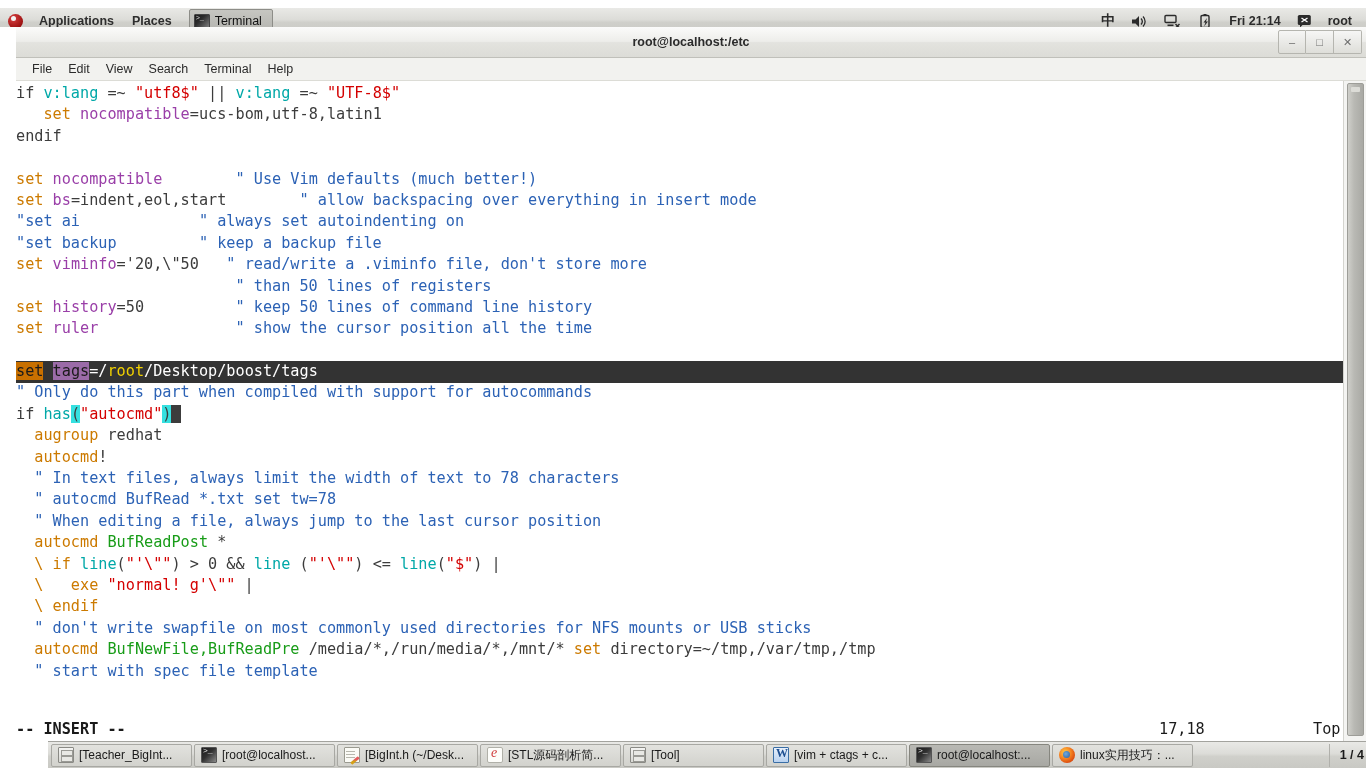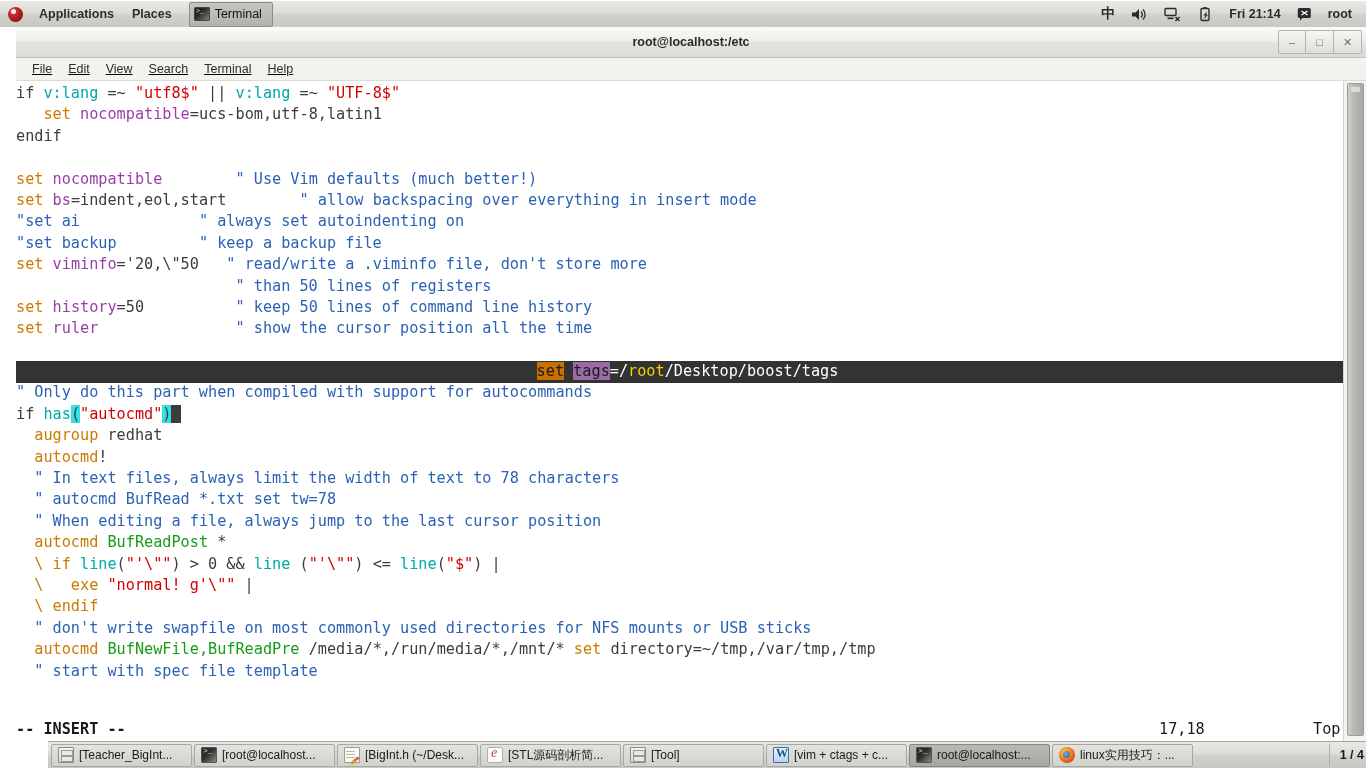--- a/index.html
+++ b/index.html
@@ -5,21 +5,21 @@
   * { margin:0; padding:0; box-sizing:border-box; }
   html,body {
     width:1366px; height:768px; overflow:hidden;
     font-family:"Liberation Sans", sans-serif;
     background:#ffffff;
   }
   #screen { position:relative; width:1366px; height:768px; }
 
   
   .top-panel {
-    position:absolute; left:0; top:1px; width:1366px; height:27px;
+    position:absolute; left:0; top:8px; width:1366px; height:27px;
     background:linear-gradient(to bottom,#e9e9e6 0%,#dcdcd8 45%,#d0d0cb 55%,#c9c9c4 100%);
     border-bottom:1px solid #9a9a95;
     display:flex; align-items:center; font-size:12.5px; color:#2b2b2b;
   }
   .panel-left { display:flex; align-items:center; height:100%; }
   .fedora-logo {
     width:15px; height:15px; border-radius:50%;
     background:radial-gradient(circle at 35% 30%, #d94040, #9c1111 70%);
     margin:0 7px 0 8px; position:relative; flex:none;
   }
@@ -77,21 +77,21 @@
     width:28px; height:24px; display:flex; align-items:center; justify-content:center;
     background:linear-gradient(to bottom,#f6f6f5,#dedeD9);
     border:1px solid #b5b5af; border-left-width:0;
     font-size:11px; color:#6d6d6d; font-family:"Liberation Sans",sans-serif;
   }
   .wbtn:first-child{ border-left-width:1px; border-radius:2px 0 0 2px; }
   .wbtn:last-child{ border-radius:0 2px 2px 0; }
 
   .menubar {
     height:23px; background:#f2f2ef; border-bottom:1px solid #dcdcd6;
-    display:flex; align-items:center; padding-left:8px; gap:0;text-decoration:underline;
+    display:flex; align-items:center; padding-left:8px; gap:0;
   }
   .menuitem { padding:0 8px; font-size:12.5px; color:#2b2b2b; line-height:23px; }
 
   
   .termarea {
     position:relative; flex:1; background:#ffffff; overflow:hidden;
     font-family:"DejaVu Sans Mono","Liberation Mono", monospace;
     font-size:15.2px; line-height:21.4px;
     padding-top:2px;
   }
@@ -103,21 +103,21 @@
   .c-str   { color:#d40000; }              
   .c-opt   { color:#9a3fa8; }              
   .c-set   { color:#cc7a00; }              
   .c-plain { color:#3c3c3c; }
   .c-grn   { color:#189c18; }              
   .c-paren { background:#35e0e0; color:#3c3c3c; }
   .cursor-blk { background:#3c3c3c; color:#3c3c3c; }
 
   .hl-line {
     position:absolute; left:0; width:1343px; height:21.4px;
-    background:#333333; color:#ffffff;text-align:center;
+    background:#333333; color:#ffffff;
   }
   .hl-set  { background:#c87000; color:#1a1a1a; }
   .hl-opt  { background:#9b6ba8; color:#1a1a1a; }
   .hl-root { color:#f0d000; }
   .hl-rest { color:#ffffff; }
 
   .statusline {
     position:absolute; left:0; bottom:0; width:1343px; height:22px;
     font-family:"DejaVu Sans Mono","Liberation Mono", monospace;
     font-size:15.2px; color:#1a1a1a; display:flex; align-items:center;

